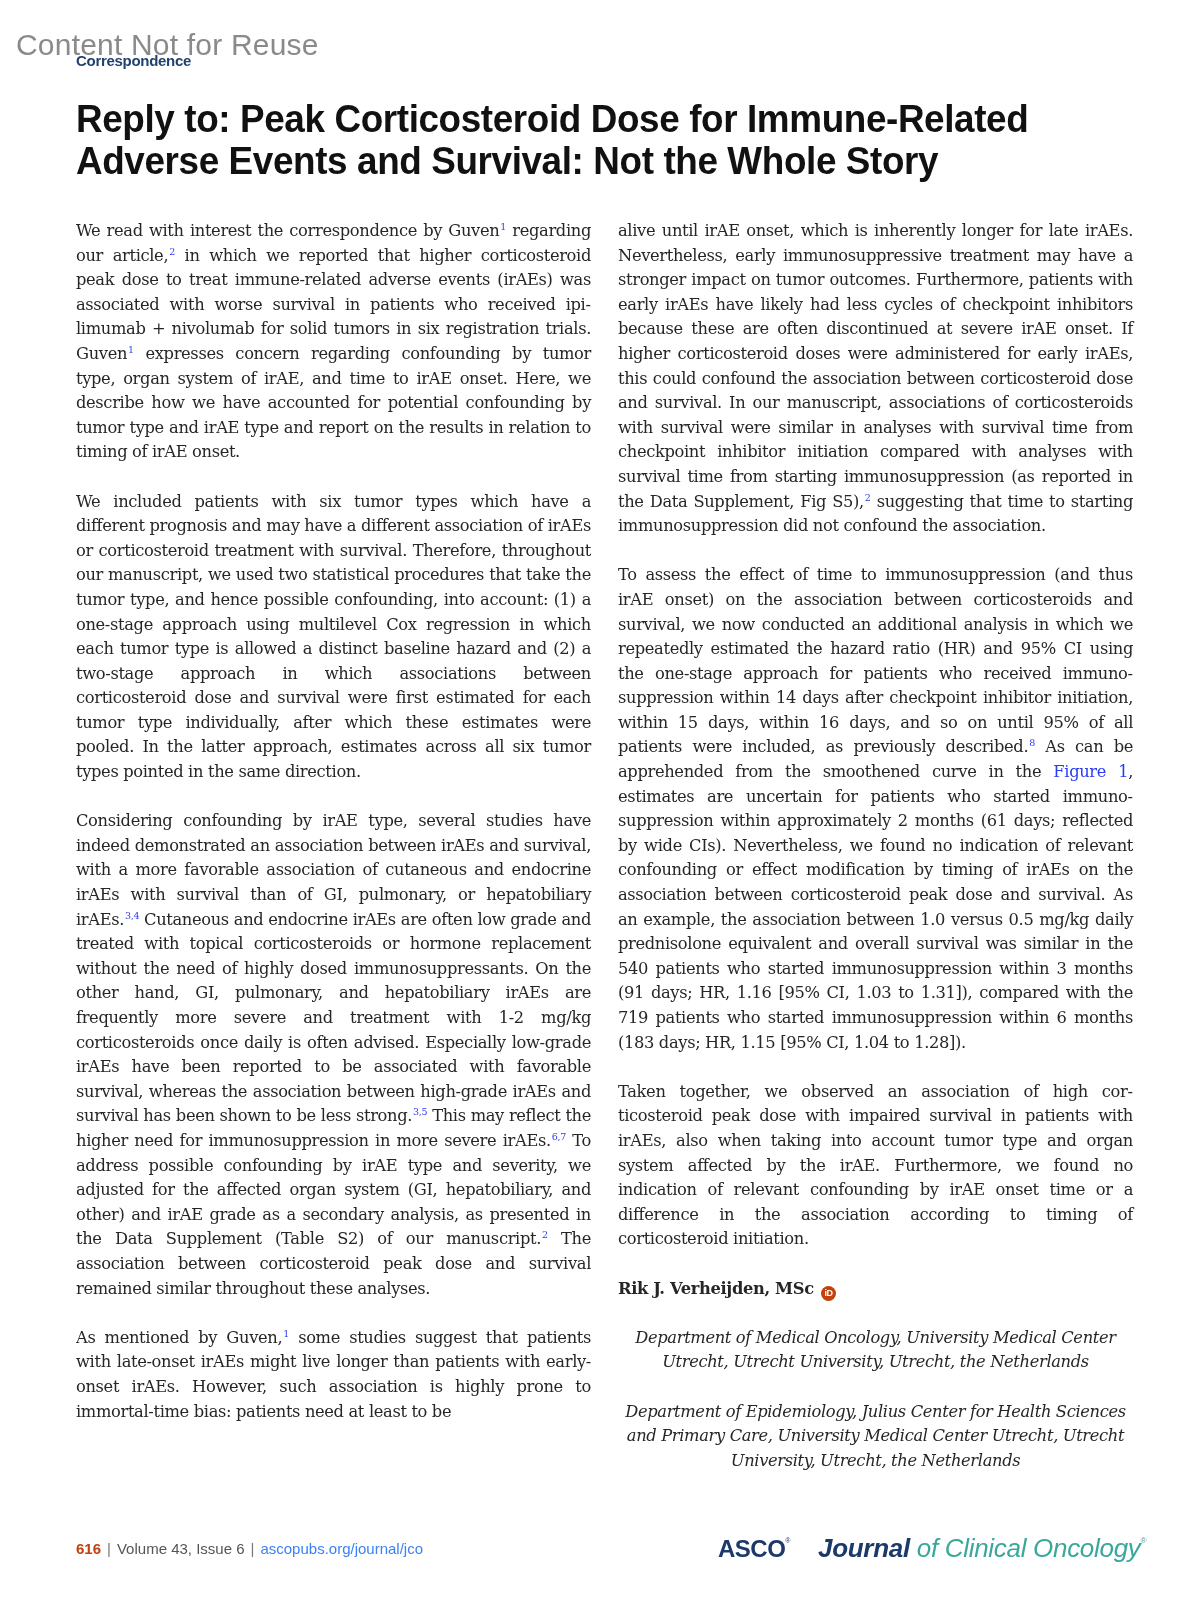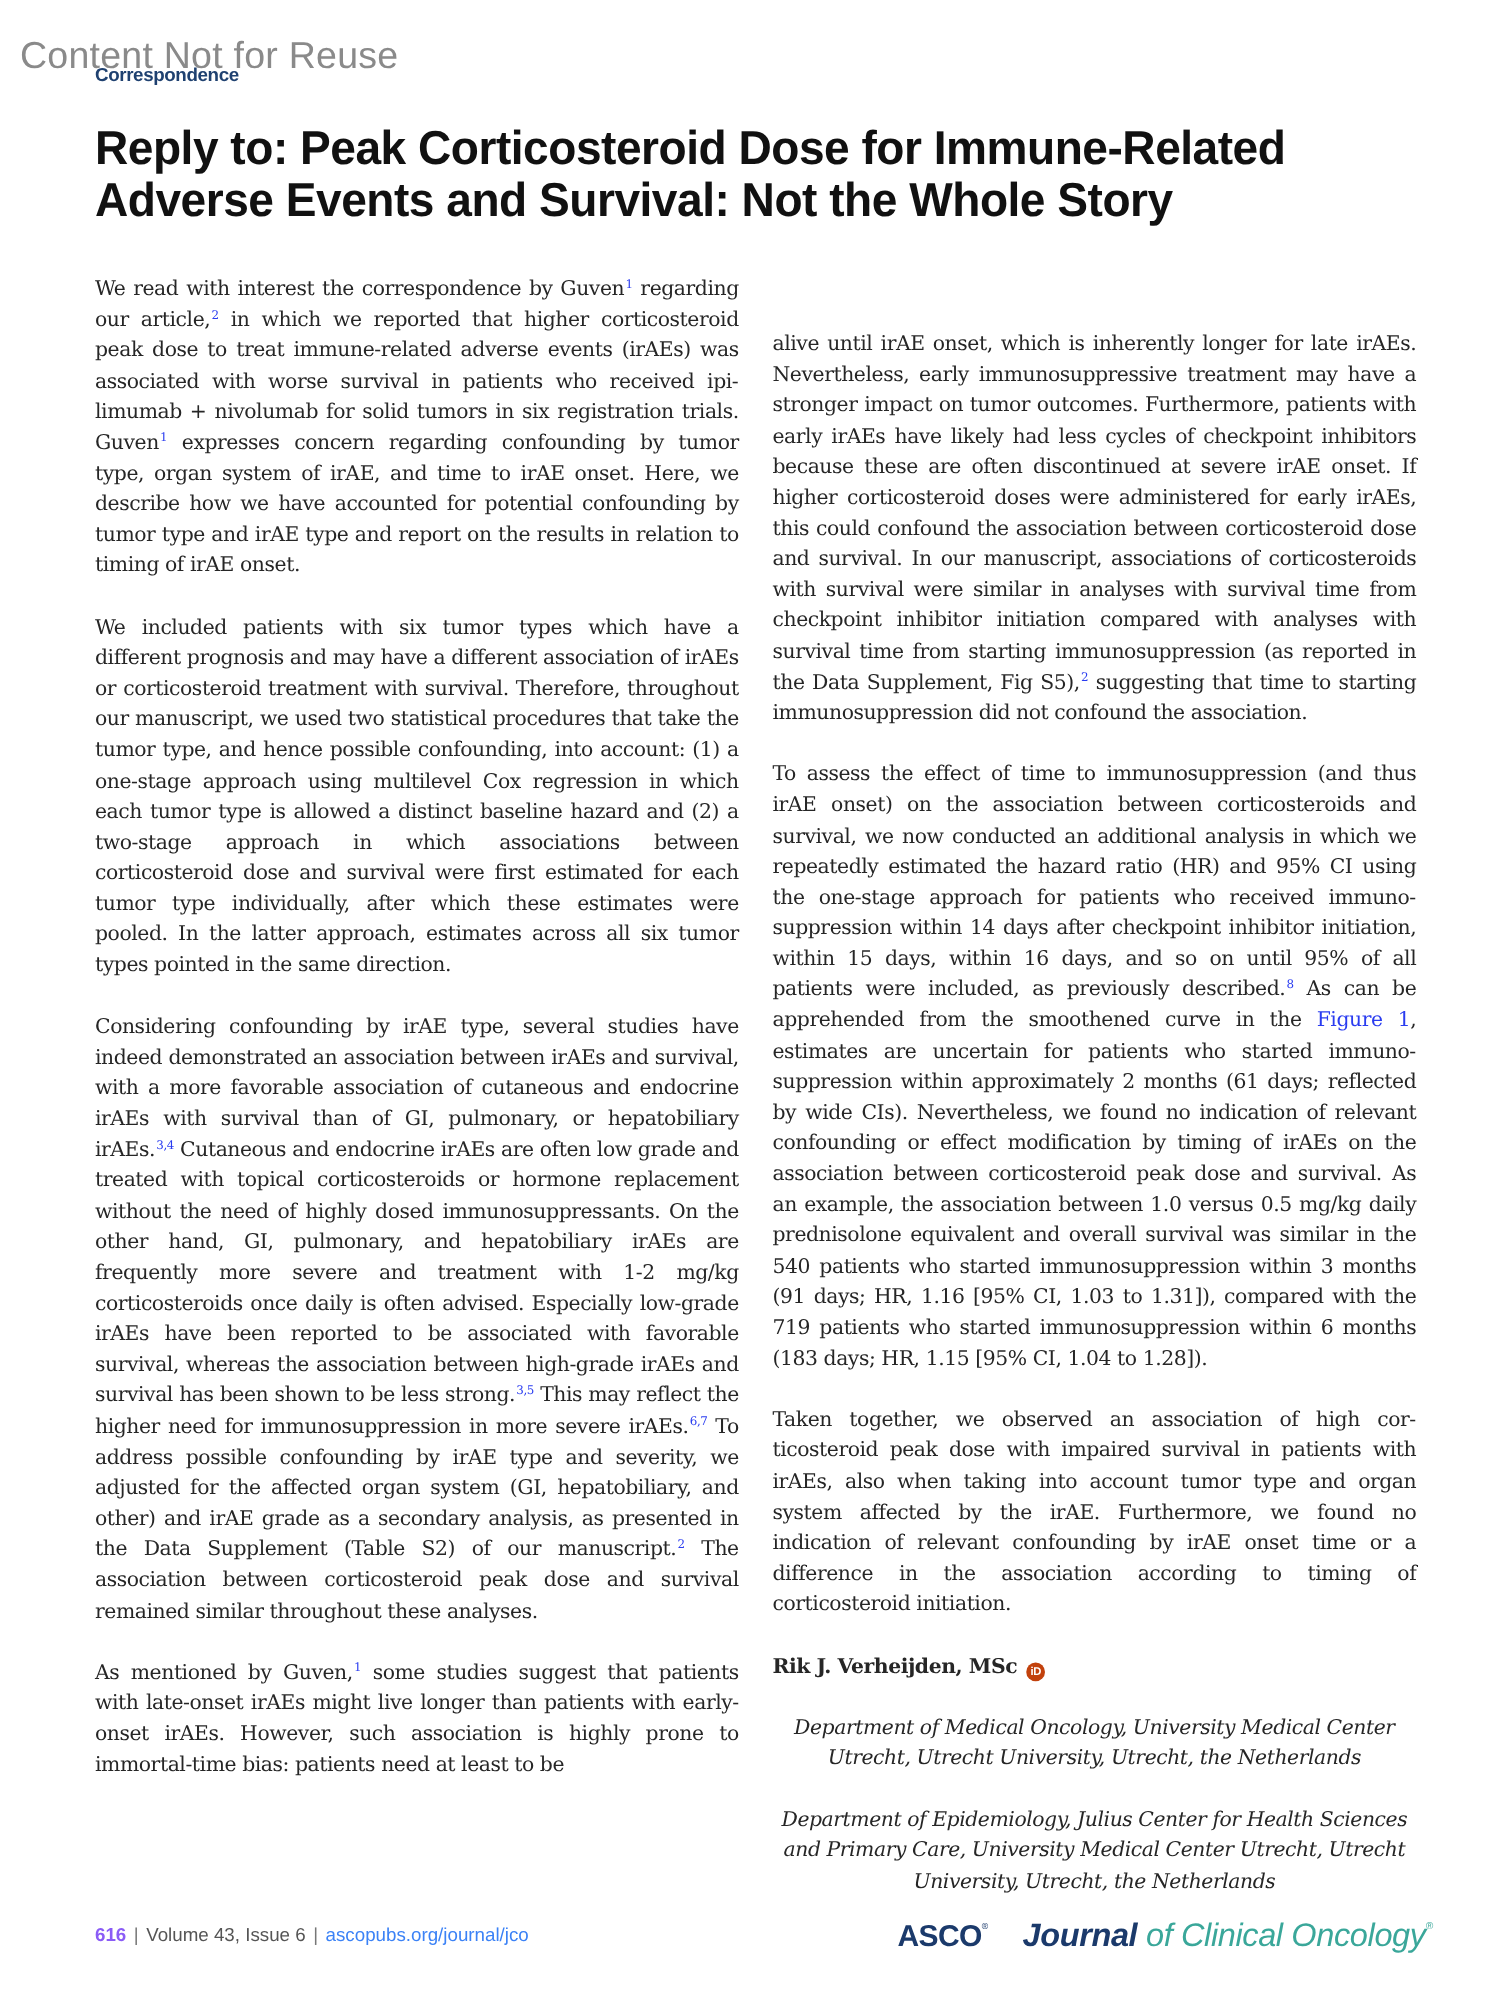--- a/index.html
+++ b/index.html
@@ -2,29 +2,29 @@
 <html><head>
 <meta charset="utf-8">
 <style>
   html, body { margin: 0; padding: 0; background: #ffffff; }
   body { width: 1200px; height: 1607px; position: relative; overflow: hidden; font-family: "DejaVu Serif", serif; color: #262626; }
   .watermark { position: absolute; left: 16px; top: 28px; font-family: "Liberation Sans", sans-serif; font-size: 30px; color: #8a8a8a; letter-spacing: 0.2px; z-index: 2; }
   .section-label { position: absolute; left: 76px; top: 52px; font-family: "Liberation Sans", sans-serif; font-weight: bold; font-size: 15px; color: #1f4170; letter-spacing: -0.3px; z-index: 3; }
   .title { position: absolute; left: 76px; top: 98px; width: 1050px; margin: 0; font-family: "Liberation Sans", sans-serif; font-weight: bold; font-size: 38px; line-height: 42px; color: #111111; letter-spacing: -0.4px; transform: scaleX(0.97); transform-origin: left; }
   .col { position: absolute; top: 219px; width: 515px; font-size: 16.3px; line-height: 24.6px; text-align: justify; hyphens: manual; }
   .col-left { left: 76px; }
-  .col-right { left: 618px; width: 515px; margin-top: 44px; }
+  .col-right { left: 618px; width: 515px; }
   .col p { margin: 0 0 24.6px 0; letter-spacing: -0.35px; word-spacing: 0px; }
   sup.ref { font-size: 9.5px; color: #2a3cf0; line-height: 0; vertical-align: 6px; margin-left: 1px; }
   .link { color: #2a3cf0; }
   .author { font-weight: bold; margin: 0; letter-spacing: -0.3px; }
   .orcid { display: inline-block; width: 15px; height: 15px; border-radius: 50%; background: #c2410c; color: #fff; font-family: "Liberation Sans", sans-serif; font-size: 9px; font-weight: bold; text-align: center; line-height: 15px; vertical-align: -2px; margin-left: 2px; }
   .affil { font-style: italic; margin: 0; text-align: center; letter-spacing: -0.3px; }
   .footer-left { position: absolute; left: 76px; top: 1540px; font-family: "Liberation Sans", sans-serif; font-size: 15px; color: #555; }
-  .footer-left .page { font-weight: bold; color: #8b5cf6; }
+  .footer-left .page { font-weight: bold; color: #c2410c; }
   .footer-left .sep { color: #777; margin: 0 6px; }
   .footer-left .url { color: #3b82f6; }
   .footer-right { position: absolute; left: 718px; top: 1533px; font-family: "Liberation Sans", sans-serif; display: flex; align-items: baseline; }
   .asco { font-weight: bold; font-size: 24px; color: #1b3a6b; letter-spacing: -0.5px; }
   .asco sup { font-size: 7px; vertical-align: 14px; font-weight: normal; }
   .journal { margin-left: 28px; font-size: 26px; color: #3aa79a; letter-spacing: -0.3px; font-style: italic; }
   .journal .j-bold { font-weight: bold; color: #1b3a6b; }
   .journal sup { font-size: 8px; vertical-align: 14px; color: #3aa79a; }
 </style>
 </head>

